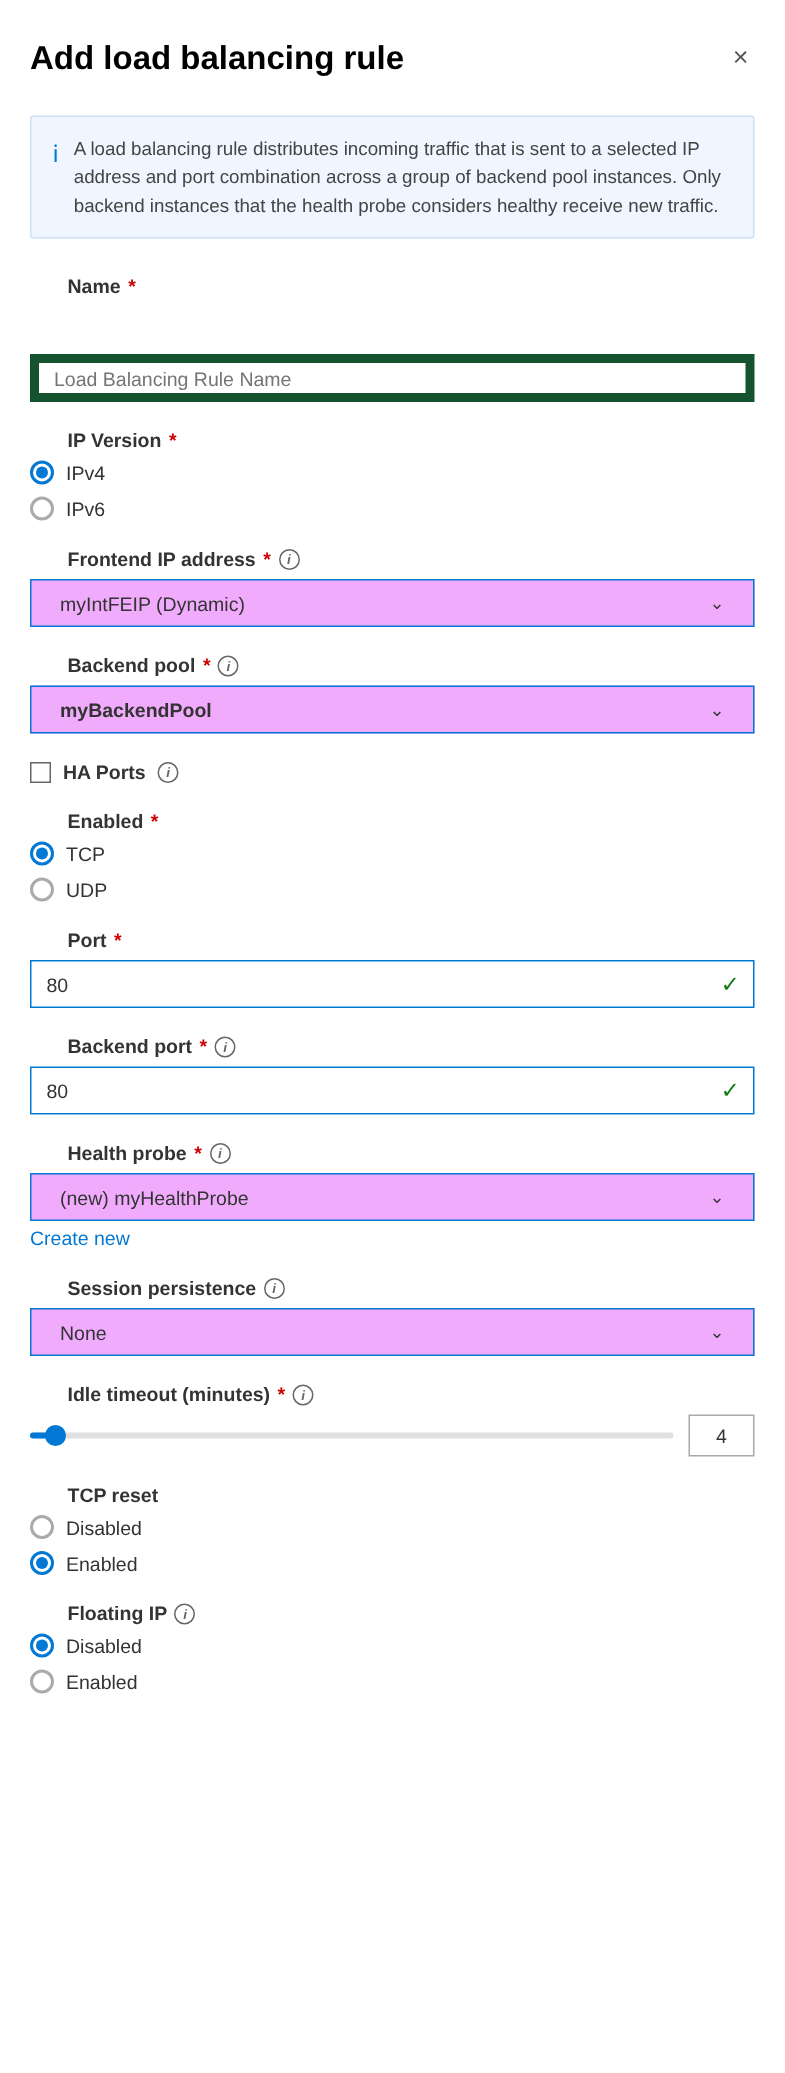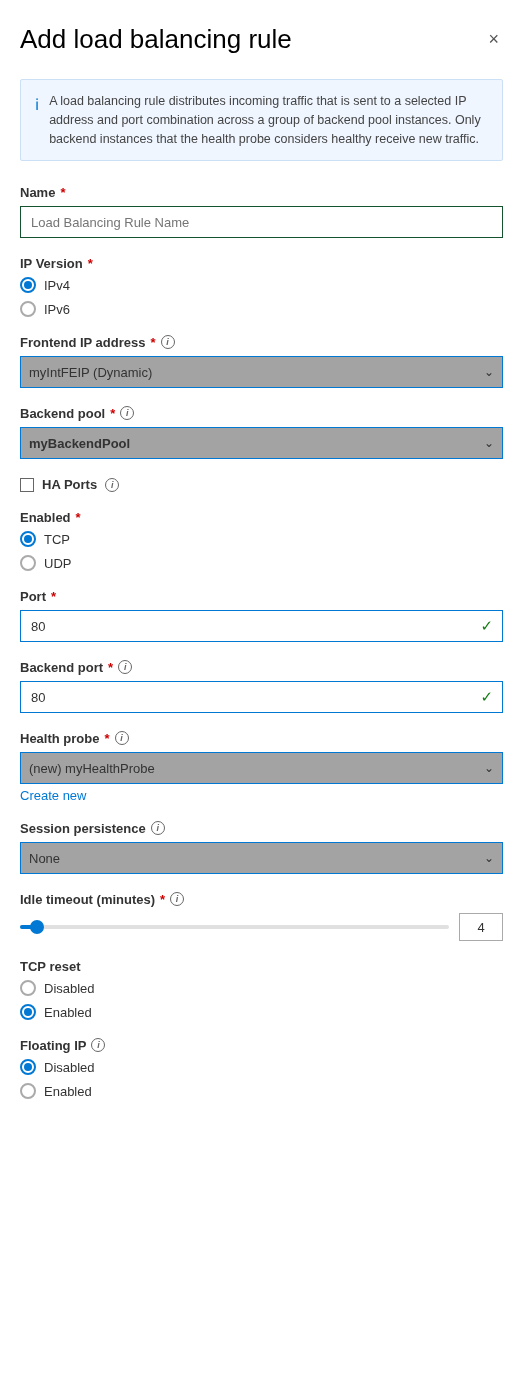--- a/index.html
+++ b/index.html
@@ -15,22 +15,22 @@
       padding: 24px 20px 40px 20px;
       width: 523px;
     }
     .panel-header {
       display: flex;
       justify-content: space-between;
       align-items: center;
       margin-bottom: 24px;
     }
     .panel-title {
-      font-size: 26px;
-      font-weight: 400;
+      font-size: 22px;
+      font-weight: 700;
       color: #000;
     }
     .close-btn {
       background: none;
       border: none;
       font-size: 18px;
       cursor: pointer;
       color: #555;
       padding: 4px;
     }
@@ -56,21 +56,23 @@
     }
     .field-group {
       margin-bottom: 18px;
     }
     .field-label {
       font-size: 13px;
       font-weight: 600;
       color: #333;
       margin-bottom: 6px;
       display: flex;
+      align-items: center;
       gap: 5px;
+      margin-left: 25px;
     }
     .required {
       color: #c00;
       font-weight: 600;
     }
     .info-circle {
       display: inline-flex;
       align-items: center;
       justify-content: center;
       width: 14px;
@@ -79,34 +81,35 @@
       border: 1px solid #666;
       color: #666;
       font-size: 9px;
       cursor: pointer;
       font-style: italic;
       font-weight: bold;
     }
     .text-input {
       width: 100%;
       height: 32px;
-      border: 1px solid #14532d;
+      border: 6px solid #14532d;
       padding: 0 10px;
       font-size: 13px;
       color: #999;
       outline: none;
+      margin-top: 32px;
     }
     .select-box {
       width: 100%;
       height: 32px;
       border: 1px solid #0078d4;
-      padding: 0 8px;
-      font-size: 13px;
-      color: #333;
-      background: #a3a3a3;
+      padding: 0 19px;
+      font-size: 13px;
+      color: #333;
+      background: #f0abfc;
       display: flex;
       align-items: center;
       justify-content: space-between;
       cursor: pointer;
       position: relative;
     }
     .select-box.bold-value .select-value {
       font-weight: 700;
     }
     .chevron {

